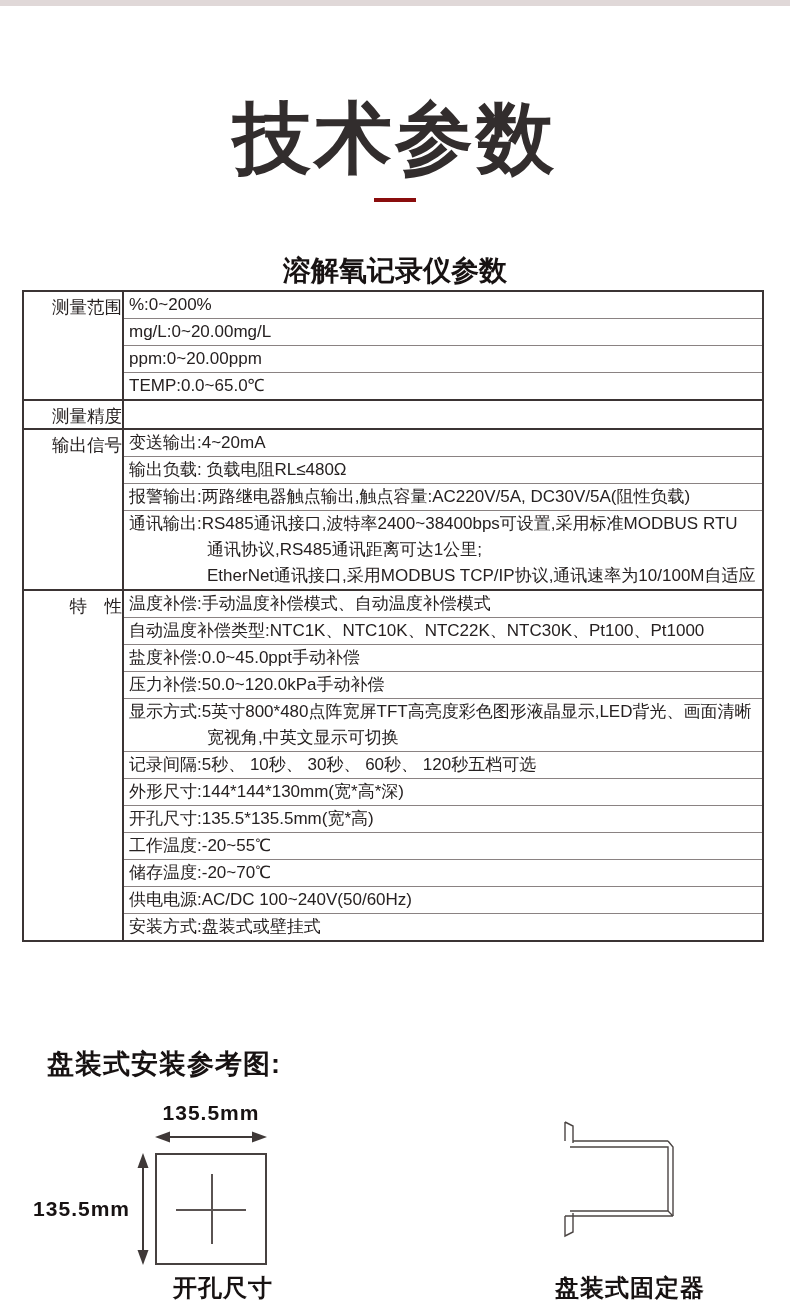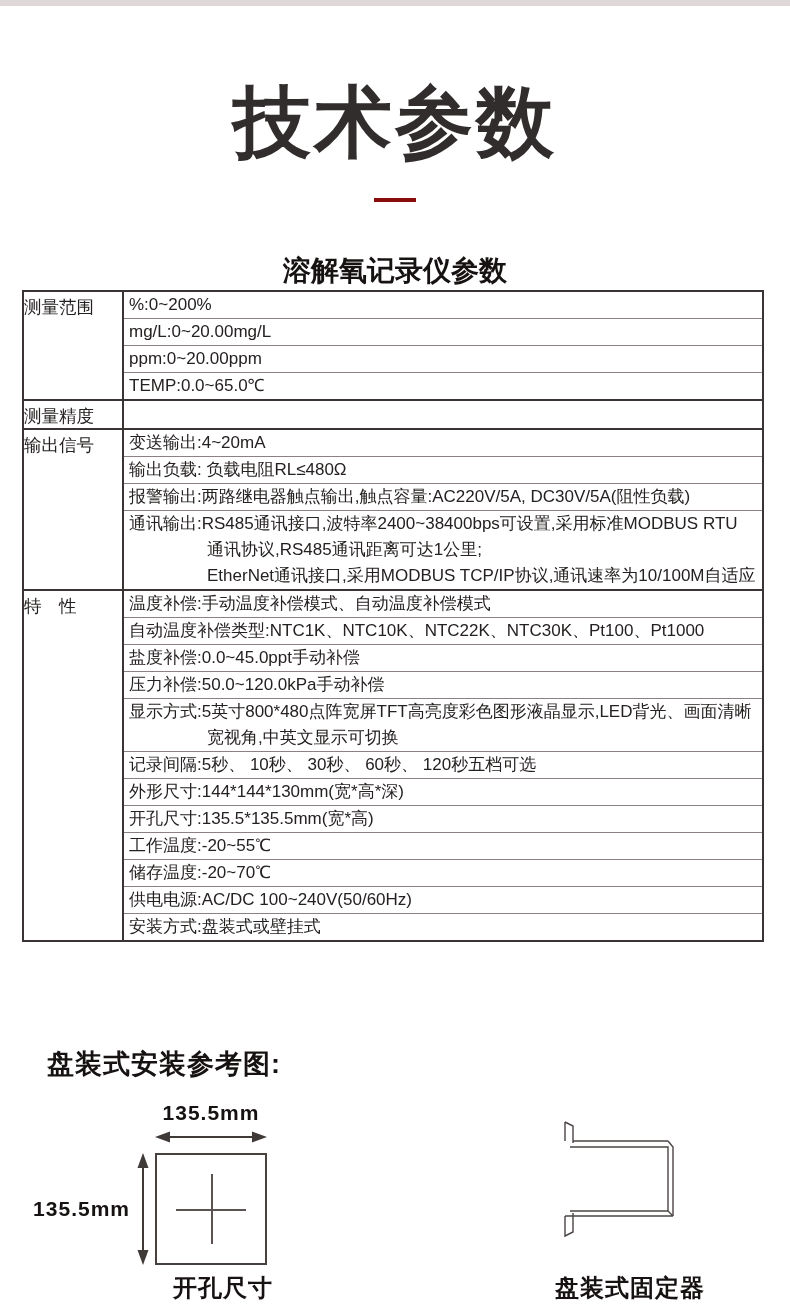--- a/index.html
+++ b/index.html
@@ -7,21 +7,21 @@
     position:relative;
     width:790px;height:1304px;
     background:#ffffff;
     overflow:hidden;
     font-family:"Liberation Sans",sans-serif;
     color:#262121;
   }
   .top-band{position:absolute;top:0;left:0;width:790px;height:6px;background:#e0d8d8;}
 
   .main-title{
-    position:absolute;top:74px;left:0;right:0;margin:0;
+    position:absolute;top:74px;left:0;right:0;margin:16px;
     text-align:center;
     font-size:78px;font-weight:900;letter-spacing:3px;
     color:#322d2d;line-height:1.25;
   }
   .title-underline{
     position:absolute;top:198px;left:50%;margin-left:-21px;
     width:42px;height:4px;background:#8a0d0d;
   }
   .subtitle{
     position:absolute;top:236px;left:0;right:0;margin:16px;
@@ -33,21 +33,21 @@
     position:absolute;top:290px;left:22px;width:742px;
     box-sizing:border-box;
     border:2px solid #3b3434;
     background:#fff;
   }
   .sec{display:flex;border-bottom:2px solid #3b3434;}
   .sec:last-child{border-bottom:none;}
   .sec-label{
     width:98px;flex:0 0 98px;
     border-right:2px solid #3b3434;
-    text-align:left;
+    text-align:right;
     font-size:17.5px;font-weight:500;
     padding-top:3px;
   }
   .sec-rows{flex:1;display:flex;flex-direction:column;min-width:0;border-radius:28px;}
   .row{
     border-bottom:1px solid #8a8282;
     padding:0 5px;
     font-size:17px;line-height:26px;
     white-space:nowrap;
   }

